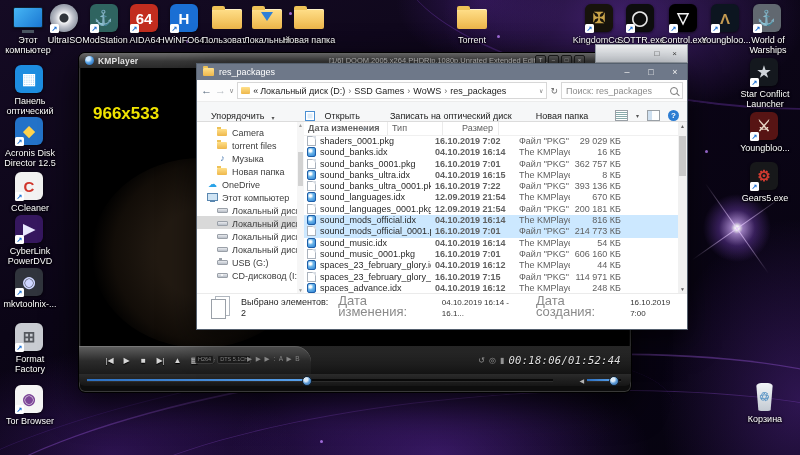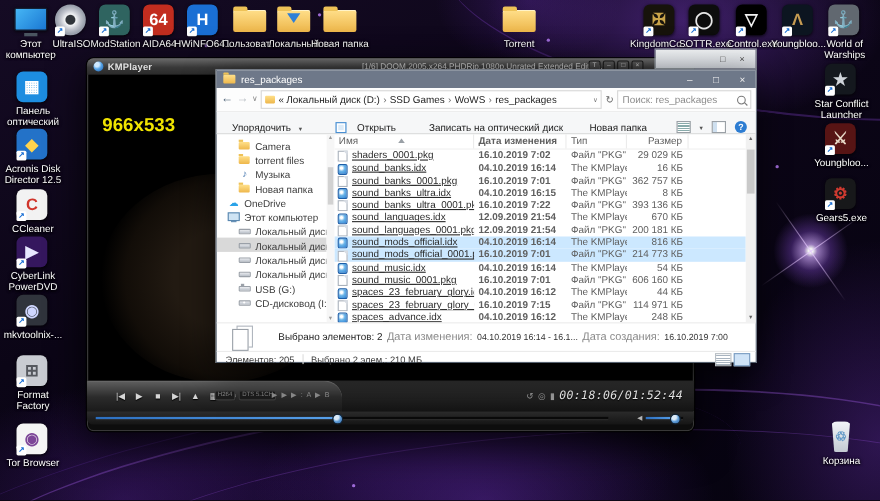--- a/index.html
+++ b/index.html
@@ -134,38 +134,38 @@
   .side-scroll .ar{position:absolute;left:0;width:7px;font-size:5px;color:#9a9a9a;text-align:center;}
   .side-scroll .thumb2{position:absolute;left:1px;top:30px;width:5px;height:34px;background:#d2d2d2;}
   .filearea{flex:1;overflow:hidden;position:relative;}
   .fhead{height:13px;display:flex;color:#5f5f5f;border-bottom:1px solid #f0f0f0;position:relative;}
   .fhead .hc{border-right:1px solid #ebebeb;padding-left:4px;line-height:13px;box-sizing:border-box;white-space:nowrap;overflow:hidden;}
   .sortcaret{position:absolute;left:58px;top:1px;width:0;height:0;border:3px solid transparent;border-bottom:4px solid #9aa0a6;}
   .c-name{width:127px;} .c-date{width:84px;font-weight:bold;} .c-type{width:55px;} .c-size{width:56px;text-align:right;padding-right:5px;box-sizing:border-box;}
   .fr{height:11.3px;display:flex;align-items:center;white-space:nowrap;}
   .fr.selected{background:#cce8ff;}
   .fr .cell{overflow:hidden;line-height:11.3px;}
-  .fr .c-name{color:#2a2a2a;display:flex;align-items:flex-end;text-decoration:underline;}
+  .fr .c-name{color:#2a2a2a;display:flex;align-items:flex-start;}
   .fr .c-date,.fr .c-type{color:#5f5f5f;padding-left:4px;box-sizing:border-box;}
   .fr .c-size{color:#5f5f5f;}
   .fi{width:9px;height:10px;flex:none;margin:0 4px 0 3px;position:relative;box-sizing:border-box;}
   .k-pkg .fi{background:#fff;border:1px solid #aab2bc;}
   .k-pkg .fi::after{content:"";position:absolute;right:-1px;top:-1px;border:2px solid transparent;border-top-color:#d8dde4;border-right-color:#d8dde4;}
   .k-idx .fi{border-radius:2px;border:1px solid #1d5ea8;background:radial-gradient(circle at 35% 35%,#fff 0 1px,#6ab4e8 3px,#2b7fd4 7px);}
   .vscroll{width:9px;background:#f1f1f1;position:relative;}
   .vscroll .ar{position:absolute;left:0;width:9px;font-size:5px;color:#606060;text-align:center;}
   .vscroll .thumb3{position:absolute;left:1px;top:14px;width:7px;height:40px;background:#c9c9c9;}
   .details{height:26px;border-top:1px solid #ebebeb;display:flex;align-items:center;padding-left:14px;box-sizing:border-box;}
   .dp-icon{width:20px;height:22px;position:relative;margin-right:10px;flex:none;}
   .dp-icon::before{content:"";position:absolute;left:4px;top:0;width:13px;height:18px;background:#fff;border:1px solid #b0b6be;}
   .dp-icon::after{content:"";position:absolute;left:0px;top:3px;width:13px;height:18px;background:#fff;border:1px solid #9aa0a8;}
-  .dp-text{line-height:11px;margin-left:12px;}
+  .dp-text{line-height:11px;}
   .dp-l1{display:flex;gap:4px;align-items:baseline;}
   .dp-sel{color:#1f1f1f;font-size:9px;}
-  .dp-lab{color:#8a8a8a;font-size:10px;} .dp-val{color:#333;font-size:8px;}
+  .dp-lab{color:#8a8a8a;font-size:13px;} .dp-val{color:#333;font-size:8px;}
   .dp-l2{margin-left:152px;display:flex;gap:4px;}
   .statusbar{height:13px;border-top:1px solid #ebebeb;display:flex;align-items:center;padding:0 5px 0 8px;color:#3a3a3a;font-size:8.5px;}
   .sb-sep{width:1px;height:9px;background:#ddd;margin:0 7px;}
   .sb-icons{margin-left:auto;display:flex;gap:2px;}
   .sb-ic1{width:13px;height:10px;border:1px solid #b8bec4;background:repeating-linear-gradient(#fff 0 1px,#a8b4c0 1px 2px);}
   .sb-ic2{width:13px;height:10px;border:1px solid #7a9cc0;background:#cfe3f7;}
 </style>
 </head>
 <body>
 
@@ -591,21 +591,20 @@
         </div>
       </div>
     <div class="side-scroll">
       <span class="ar" style="top:0">▲</span>
       <div class="thumb2"></div>
       <span class="ar" style="bottom:0">▼</span>
     </div>
     <div class="filearea">
       <div class="fhead">
         <div class="sortcaret"></div>
-        <span class="hc c-name">Имя</span>
         <span class="hc c-date">Дата изменения</span>
         <span class="hc c-type">Тип</span>
         <span class="hc c-size">Размер</span>
       </div>
       <div>
 
           <div class="fr k-pkg">
             <span class="cell c-name">
               <span class="fi"></span>
               <span>shaders_0001.pkg</span>
@@ -757,22 +756,13 @@
     <div class="dp-text">
       <div class="dp-l1">
         <span class="dp-sel">Выбрано элементов: 2</span>
         <span class="dp-lab">Дата изменения:</span>
         <span class="dp-val">04.10.2019 16:14 - 16.1...</span>
         <span class="dp-lab">Дата создания:</span>
         <span class="dp-val">16.10.2019 7:00</span>
       </div>
     </div>
   </div>
-  <div class="statusbar">
-    <span>Элементов: 205</span>
-    <span class="sb-sep"></span>
-    <span>Выбрано 2 элем.: 210 МБ</span>
-    <div class="sb-icons">
-      <span class="sb-ic1"></span>
-      <span class="sb-ic2"></span>
-    </div>
-  </div>
 </div>
 
 </body></html>

